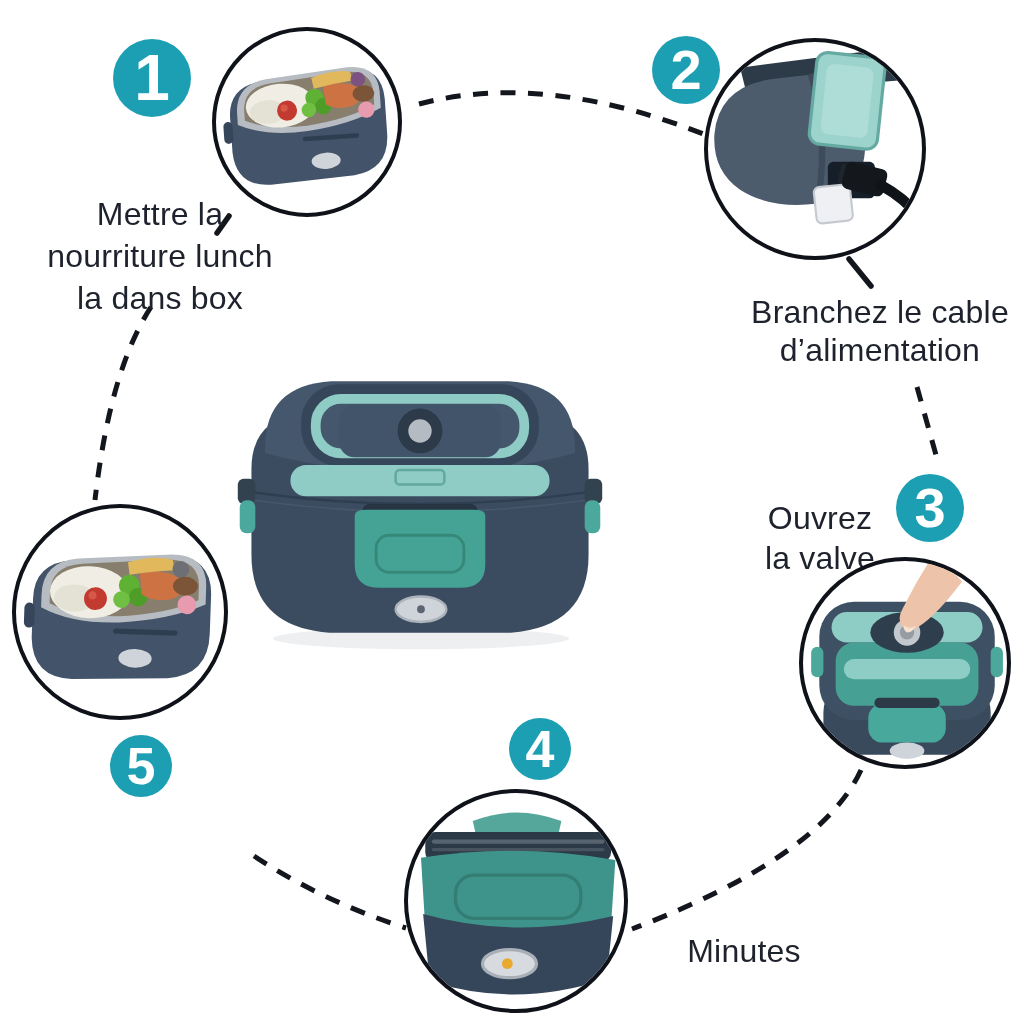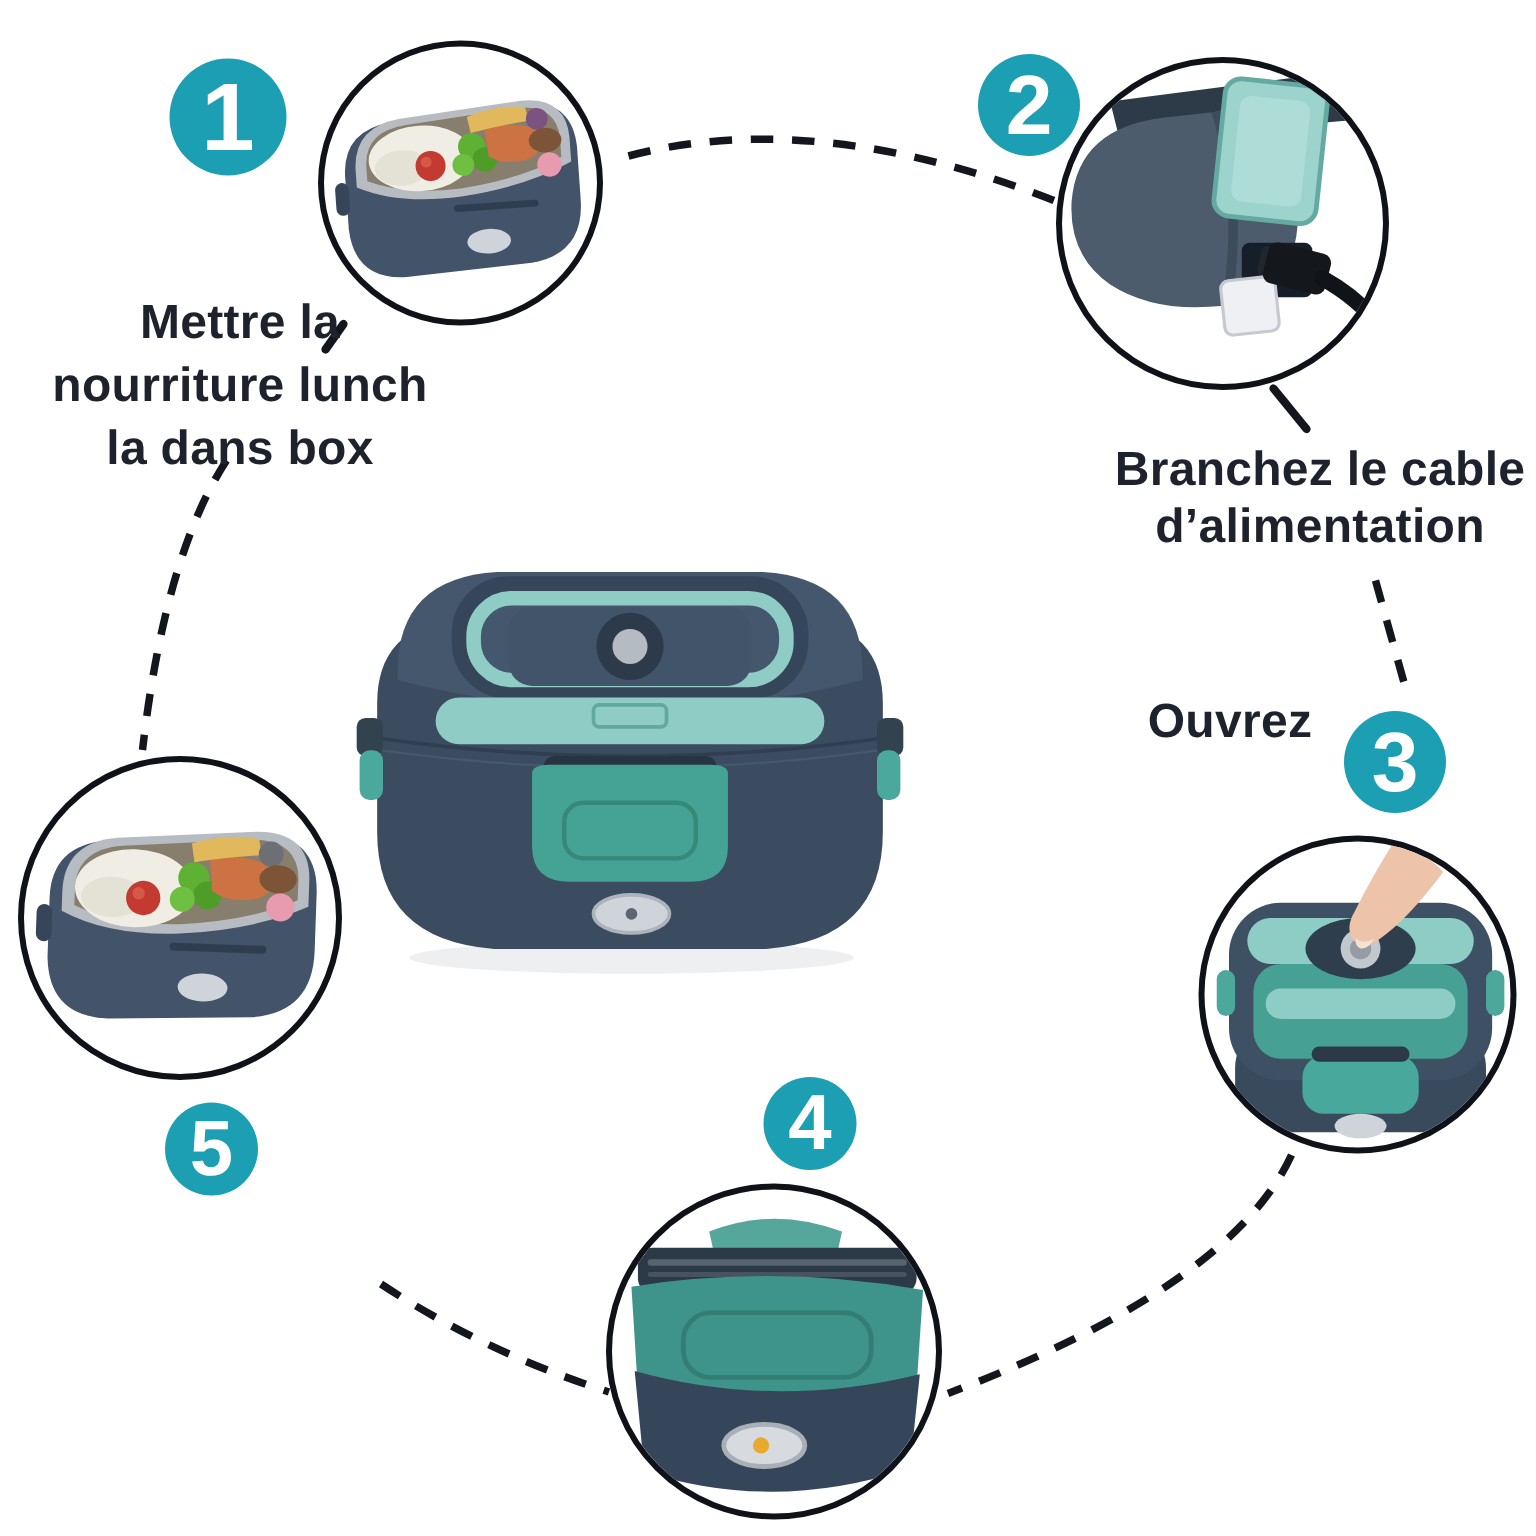--- a/index.html
+++ b/index.html
@@ -12,21 +12,21 @@
     position:absolute;border:4px solid #0f1319;border-radius:50%;
     overflow:hidden;background:#ffffff;box-sizing:border-box;
   }
   .photo-circle svg{display:block;width:100%;height:100%;}
   .badge{
     position:absolute;border-radius:50%;background:#1d9fb3;color:#ffffff;
     display:flex;align-items:center;justify-content:center;font-weight:bold;
     line-height:1;
   }
   .caption{
-    position:absolute;color:#1e222c;text-align:center;font-weight:700;
+    position:absolute;color:#1e222c;text-align:center;font-weight:400;
     letter-spacing:0.2px;
   }
   .caption div{white-space:nowrap;}
 </style>
 </head>
 <body>
 
 <div id="stage">
 
   <svg id="connectors" width="1024" height="1024" viewBox="0 0 1024 1024">
@@ -97,22 +97,23 @@
     </svg>
   </div>
   <div class="badge" style="left:652px;top:36px;width:68px;height:68px;font-size:56px;">
     <span>2</span>
   </div>
   <div class="caption" style="left:730px;top:293px;width:300px;font-size:32px;line-height:38px;">
     <div>Branchez le cable</div>
     <div>d’alimentation</div>
   </div>
 
-  <div class="caption" style="left:722px;top:460px;width:196px;font-size:32px;line-height:40px;">
+  <div class="caption" style="left:722px;top:498px;width:196px;font-size:32px;line-height:40px;">
     <div>Ouvrez</div>
+    <div>la valve</div>
   </div>
   <div class="badge" style="left:896px;top:474px;width:68px;height:68px;font-size:56px;">
     <span>3</span>
   </div>
   <div class="photo-circle" style="left:799px;top:557px;width:212px;height:212px;">
     <svg viewBox="0 0 200 200">
       <rect x="20" y="118" width="164" height="72" rx="30" fill="#3a4a5d"></rect>
       <rect x="16" y="40" width="172" height="116" rx="34" fill="#3e5063"></rect>
       <rect x="28" y="50" width="148" height="30" rx="15" fill="#8ecdc5"></rect>
       <rect x="32" y="80" width="140" height="62" rx="18" fill="#47a094"></rect>
@@ -140,20 +141,21 @@
       <rect x="22" y="43" width="160" height="4" rx="2" fill="#57636f"></rect>
       <rect x="22" y="51" width="160" height="3" rx="1.5" fill="#47535f"></rect>
       <path d="M12 60 Q100 46 192 62 L188 122 Q100 142 16 124 Z" fill="#3e948a"></path>
       <rect x="44" y="76" width="116" height="40" rx="17" fill="none" stroke="#337d74" stroke-width="3"></rect>
       <path d="M14 112 Q100 136 190 114 L184 172 Q100 200 20 174 Z" fill="#36465a"></path>
       <ellipse cx="94" cy="158" rx="25" ry="13" fill="#d7dbe0" stroke="#a9afb7" stroke-width="3"></ellipse>
       <circle cx="92" cy="158" r="5" fill="#e9a92e"></circle>
     </svg>
   </div>
   <div class="caption" style="left:614px;top:931px;width:260px;font-size:32px;line-height:40px;">
+    <div>Minutes</div>
   </div>
 
   <div class="photo-circle" style="left:12px;top:504px;width:216px;height:216px;">
     <svg viewBox="0 0 200 200">
       <g transform="rotate(2 100 100)">
         <path d="M16 90 Q16 56 52 52 L148 44 Q186 44 187 80 L187 118 Q187 158 148 162 L56 166 Q18 166 16 128 Z" fill="#42536a"></path>
         <path d="M24 86 Q24 54 58 50 L148 43 Q181 42 182 72 L182 90 Q148 106 100 110 Q54 113 24 98 Z" fill="#b7bcc2"></path>
         <path d="M32 84 Q32 58 62 55 L146 48 Q174 48 175 72 L175 86 Q146 100 100 104 Q58 106 32 94 Z" fill="#877e6e"></path>
         <ellipse cx="70" cy="82" rx="38" ry="25" fill="#f0eee4"></ellipse>
         <ellipse cx="56" cy="88" rx="20" ry="13" fill="#e4e2d5"></ellipse>

